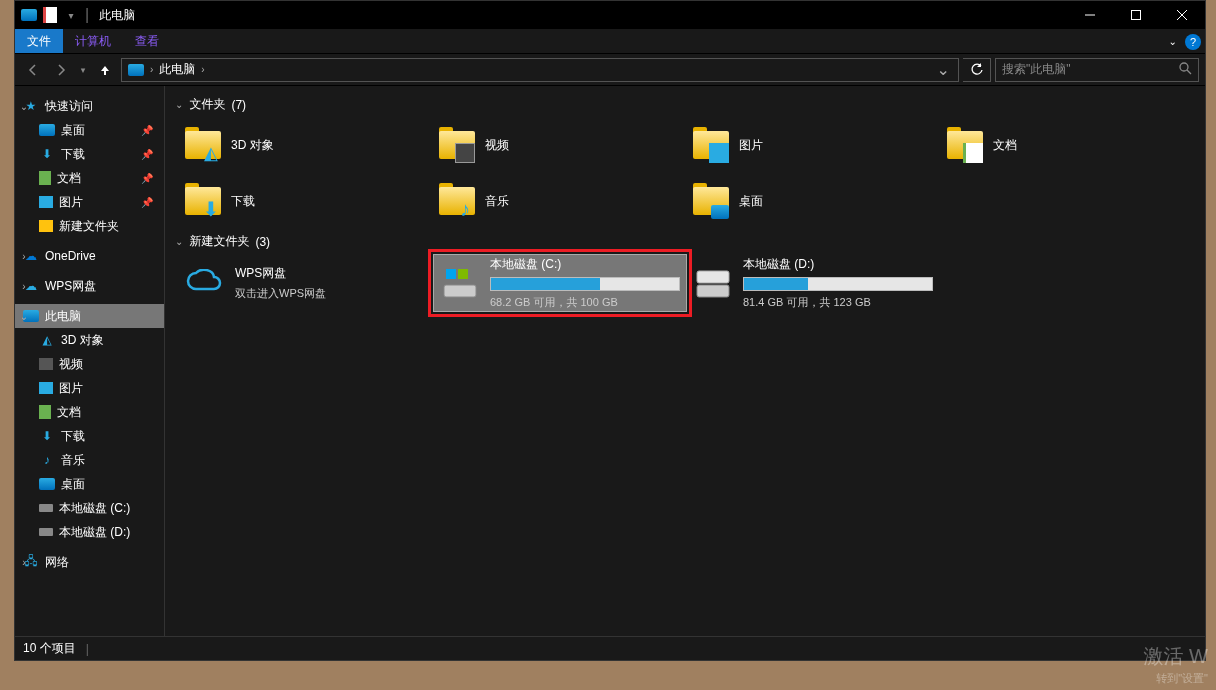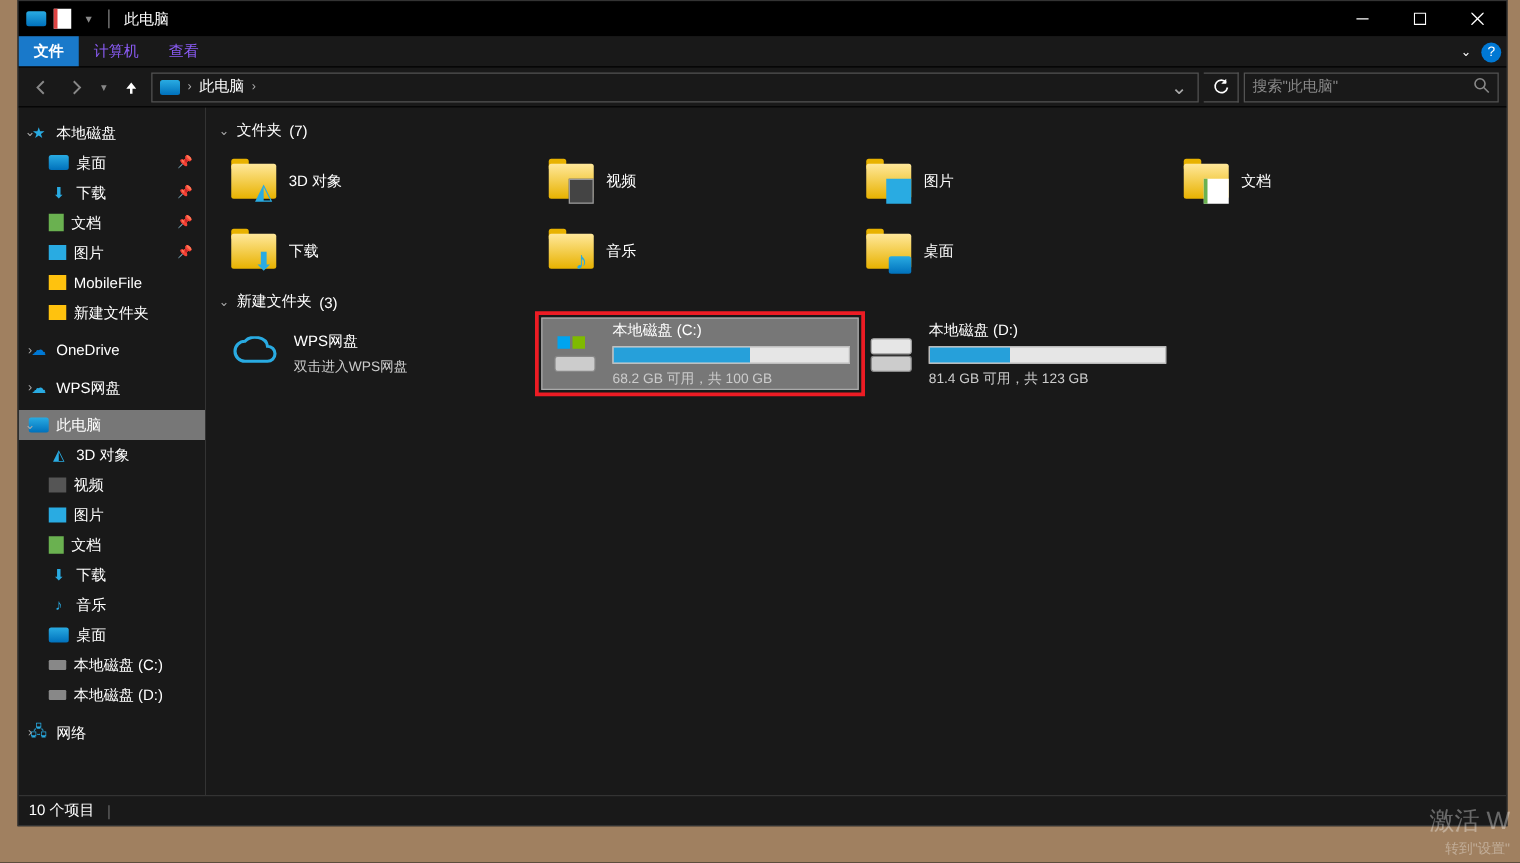--- a/index.html
+++ b/index.html
@@ -7,21 +7,21 @@
 .window { position: absolute; left: 14px; top: 0; width: 1192px; height: 661px; background: #191919; color: #fff; display: flex; flex-direction: column; border: 1px solid #333; }
 .titlebar { height: 28px; background: #000; display: flex; align-items: center; }
 .titlebar .qat { display: flex; align-items: center; gap: 4px; padding-left: 4px; }
 .qat-icon { width: 20px; height: 20px; display: flex; align-items: center; justify-content: center; }
 .titlebar .title { margin-left: 6px; font-size: 12px; }
 .titlebar .spacer { flex: 1; }
 .winctrl { display: flex; }
 .winbtn { width: 46px; height: 28px; display: flex; align-items: center; justify-content: center; color: #fff; font-size: 11px; }
 .ribbonrow { height: 25px; background: #191919; display: flex; align-items: stretch; border-bottom: 1px solid #000; position: relative; }
 .ribbon-tab { padding: 0 12px; font-size: 12px; display: flex; align-items: center; color: #8b5cf6; }
-.ribbon-tab.file { background: #1979ca; color: #fff; font-weight: bold; }
+.ribbon-tab.file { background: #1979ca; color: #fff; }
 .ribbon-right { position: absolute; right: 4px; top: 0; height: 25px; display: flex; align-items: center; gap: 8px; }
 .help-icon { width: 16px; height: 16px; border-radius: 50%; background: #0078d4; color: #fff; font-size: 11px; display: flex; align-items: center; justify-content: center; }
 .addressrow { height: 32px; background: #191919; display: flex; align-items: center; padding: 0 6px; gap: 4px; border-bottom: 1px solid #000; }
 .navbtn { width: 24px; height: 24px; display: flex; align-items: center; justify-content: center; color: #fff; }
 .navbtn.disabled { color: #666; }
 .addressbar { flex: 1; height: 24px; background: #191919; border: 1px solid #535353; display: flex; align-items: center; padding: 0 2px; }
 .addr-segment { padding: 0 4px; font-size: 12px; display: flex; align-items: center; gap: 4px; height: 100%; }
 .addr-sep { color: #aaa; font-size: 10px; padding: 0 2px; }
 .addr-spacer { flex: 1; }
 .addr-drop { padding: 0 6px; color: #aaa; }
@@ -153,45 +153,41 @@
       </span>
     </div>
   </div>
 
   <div class="body">
 
     <div class="sidebar">
       <div class="side-item">
         <span class="side-chevron">⌄</span>
         <span class="icon16" style="color:#29abe2;">★</span>
-        <span>本地磁盘</span>
+        <span>快速访问</span>
       </div>
       <div class="side-item indent1">
         <span class="icon16 monitor-icon" style="width:16px;height:12px;"></span>
         <span>桌面</span>
         <span class="pin">📌</span>
       </div>
       <div class="side-item indent1">
         <span class="icon16" style="color:#29abe2;">⬇</span>
         <span>下载</span>
         <span class="pin">📌</span>
       </div>
       <div class="side-item indent1">
         <span class="icon16" style="background:#6ab150;width:12px;height:14px;"></span>
         <span>文档</span>
         <span class="pin">📌</span>
       </div>
       <div class="side-item indent1">
         <span class="icon16" style="background:#29abe2;width:14px;height:12px;"></span>
         <span>图片</span>
         <span class="pin">📌</span>
-      </div>
-      <div class="side-item indent1">
-        <span class="icon16" style="background:#ffc20e;width:14px;height:12px;"></span>
-        <span>MobileFile</span>
       </div>
       <div class="side-item indent1">
         <span class="icon16" style="background:#ffc20e;width:14px;height:12px;"></span>
         <span>新建文件夹</span>
       </div>
       <div class="side-spacer"></div>
       <div class="side-item">
         <span class="side-chevron">›</span>
         <span class="icon16" style="color:#0078d4;">☁</span>
         <span>OneDrive</span>

